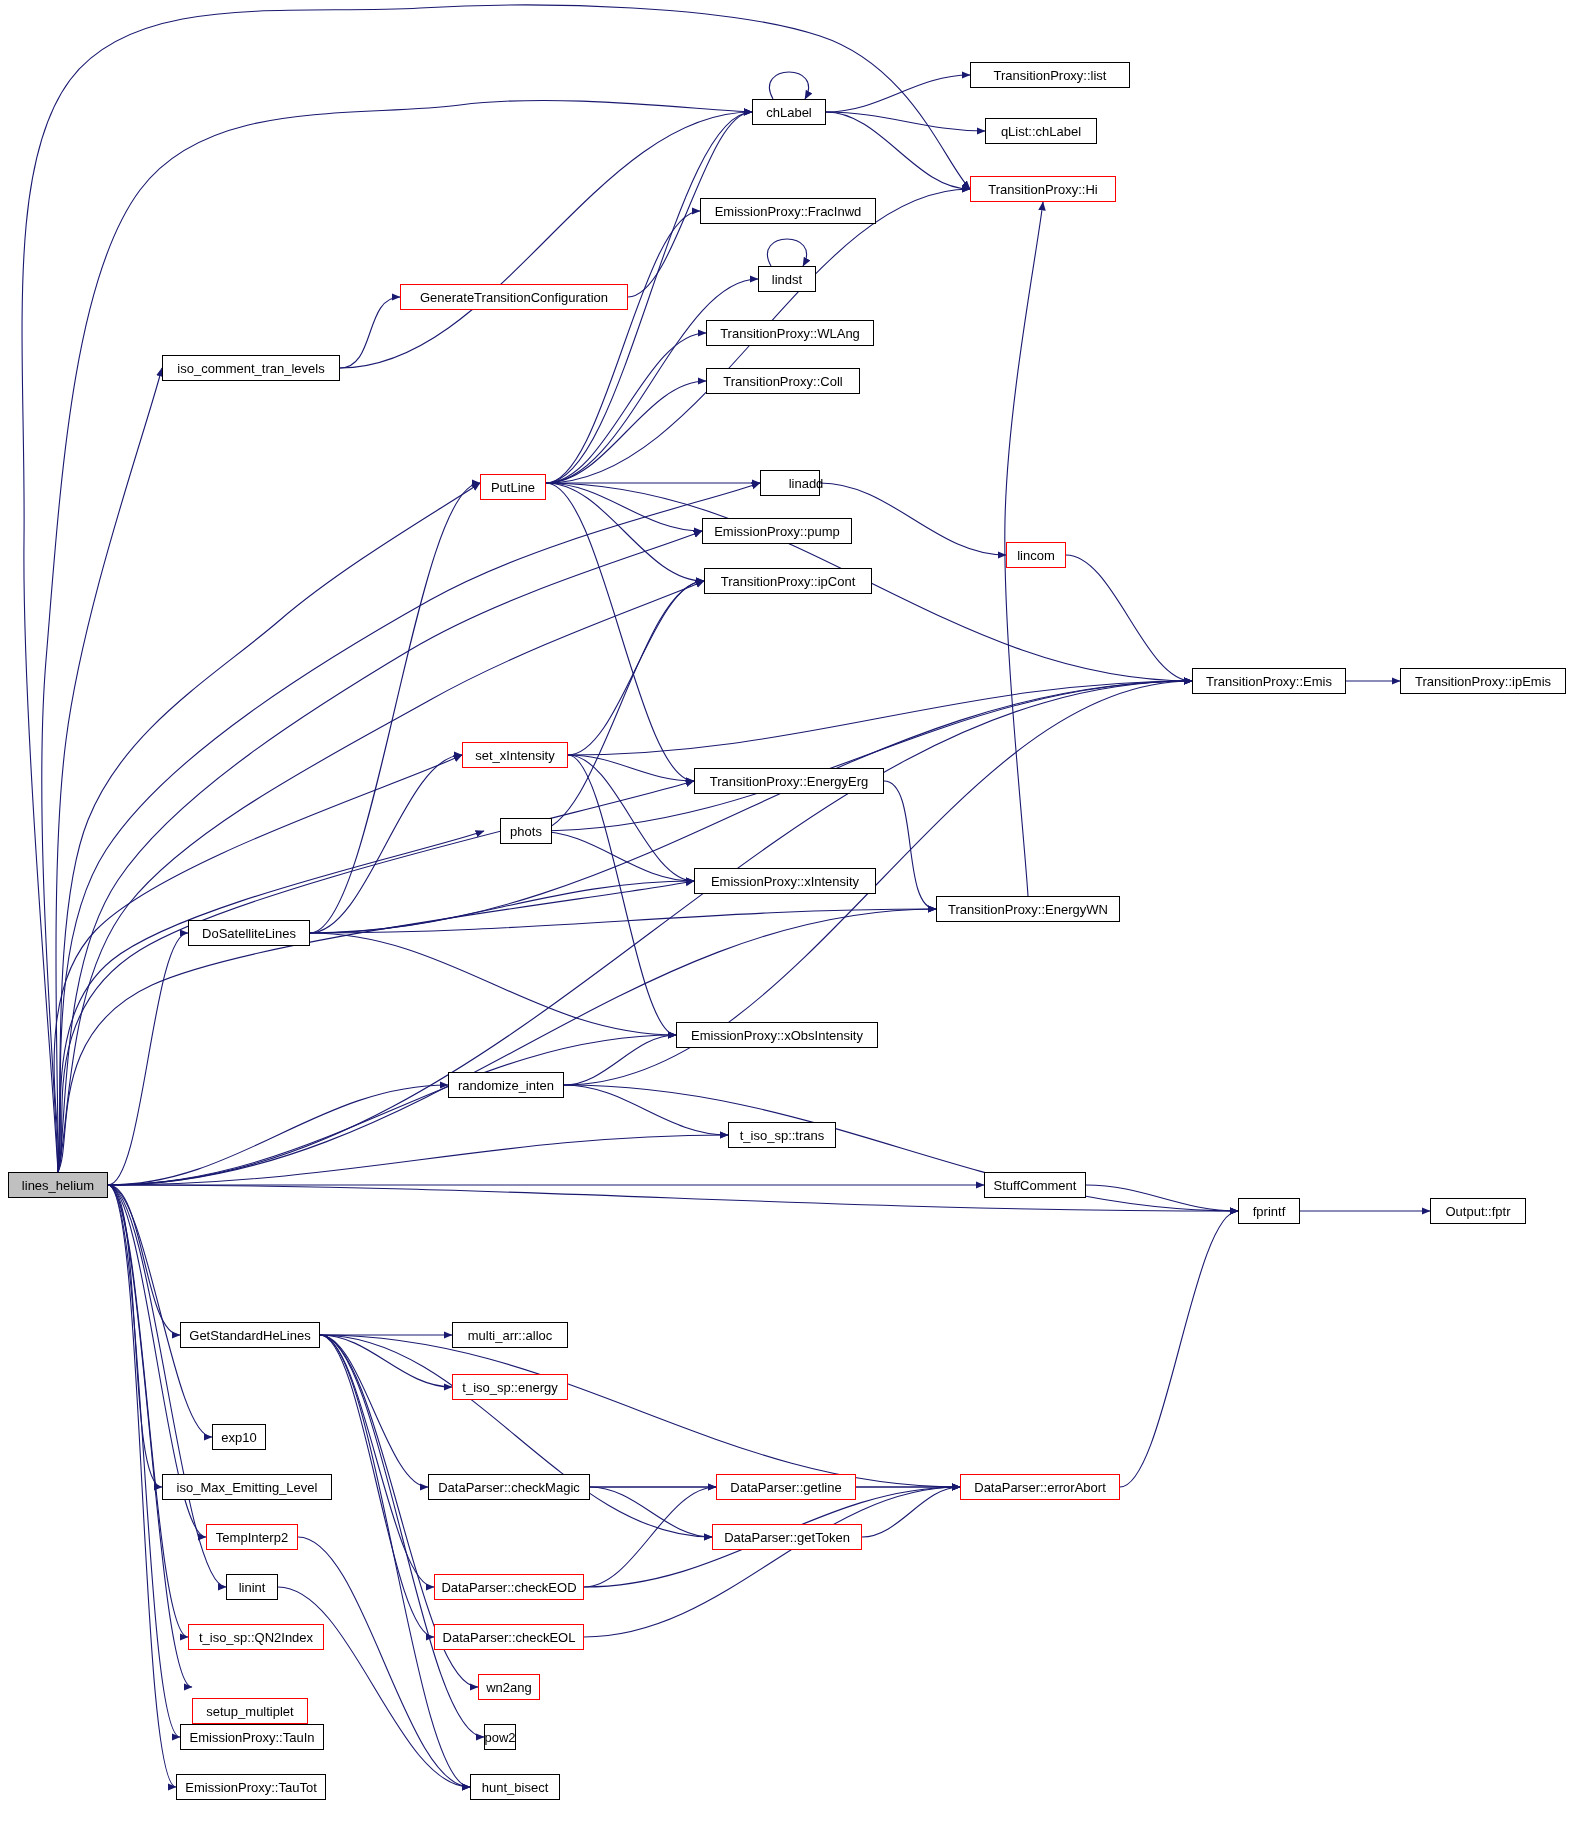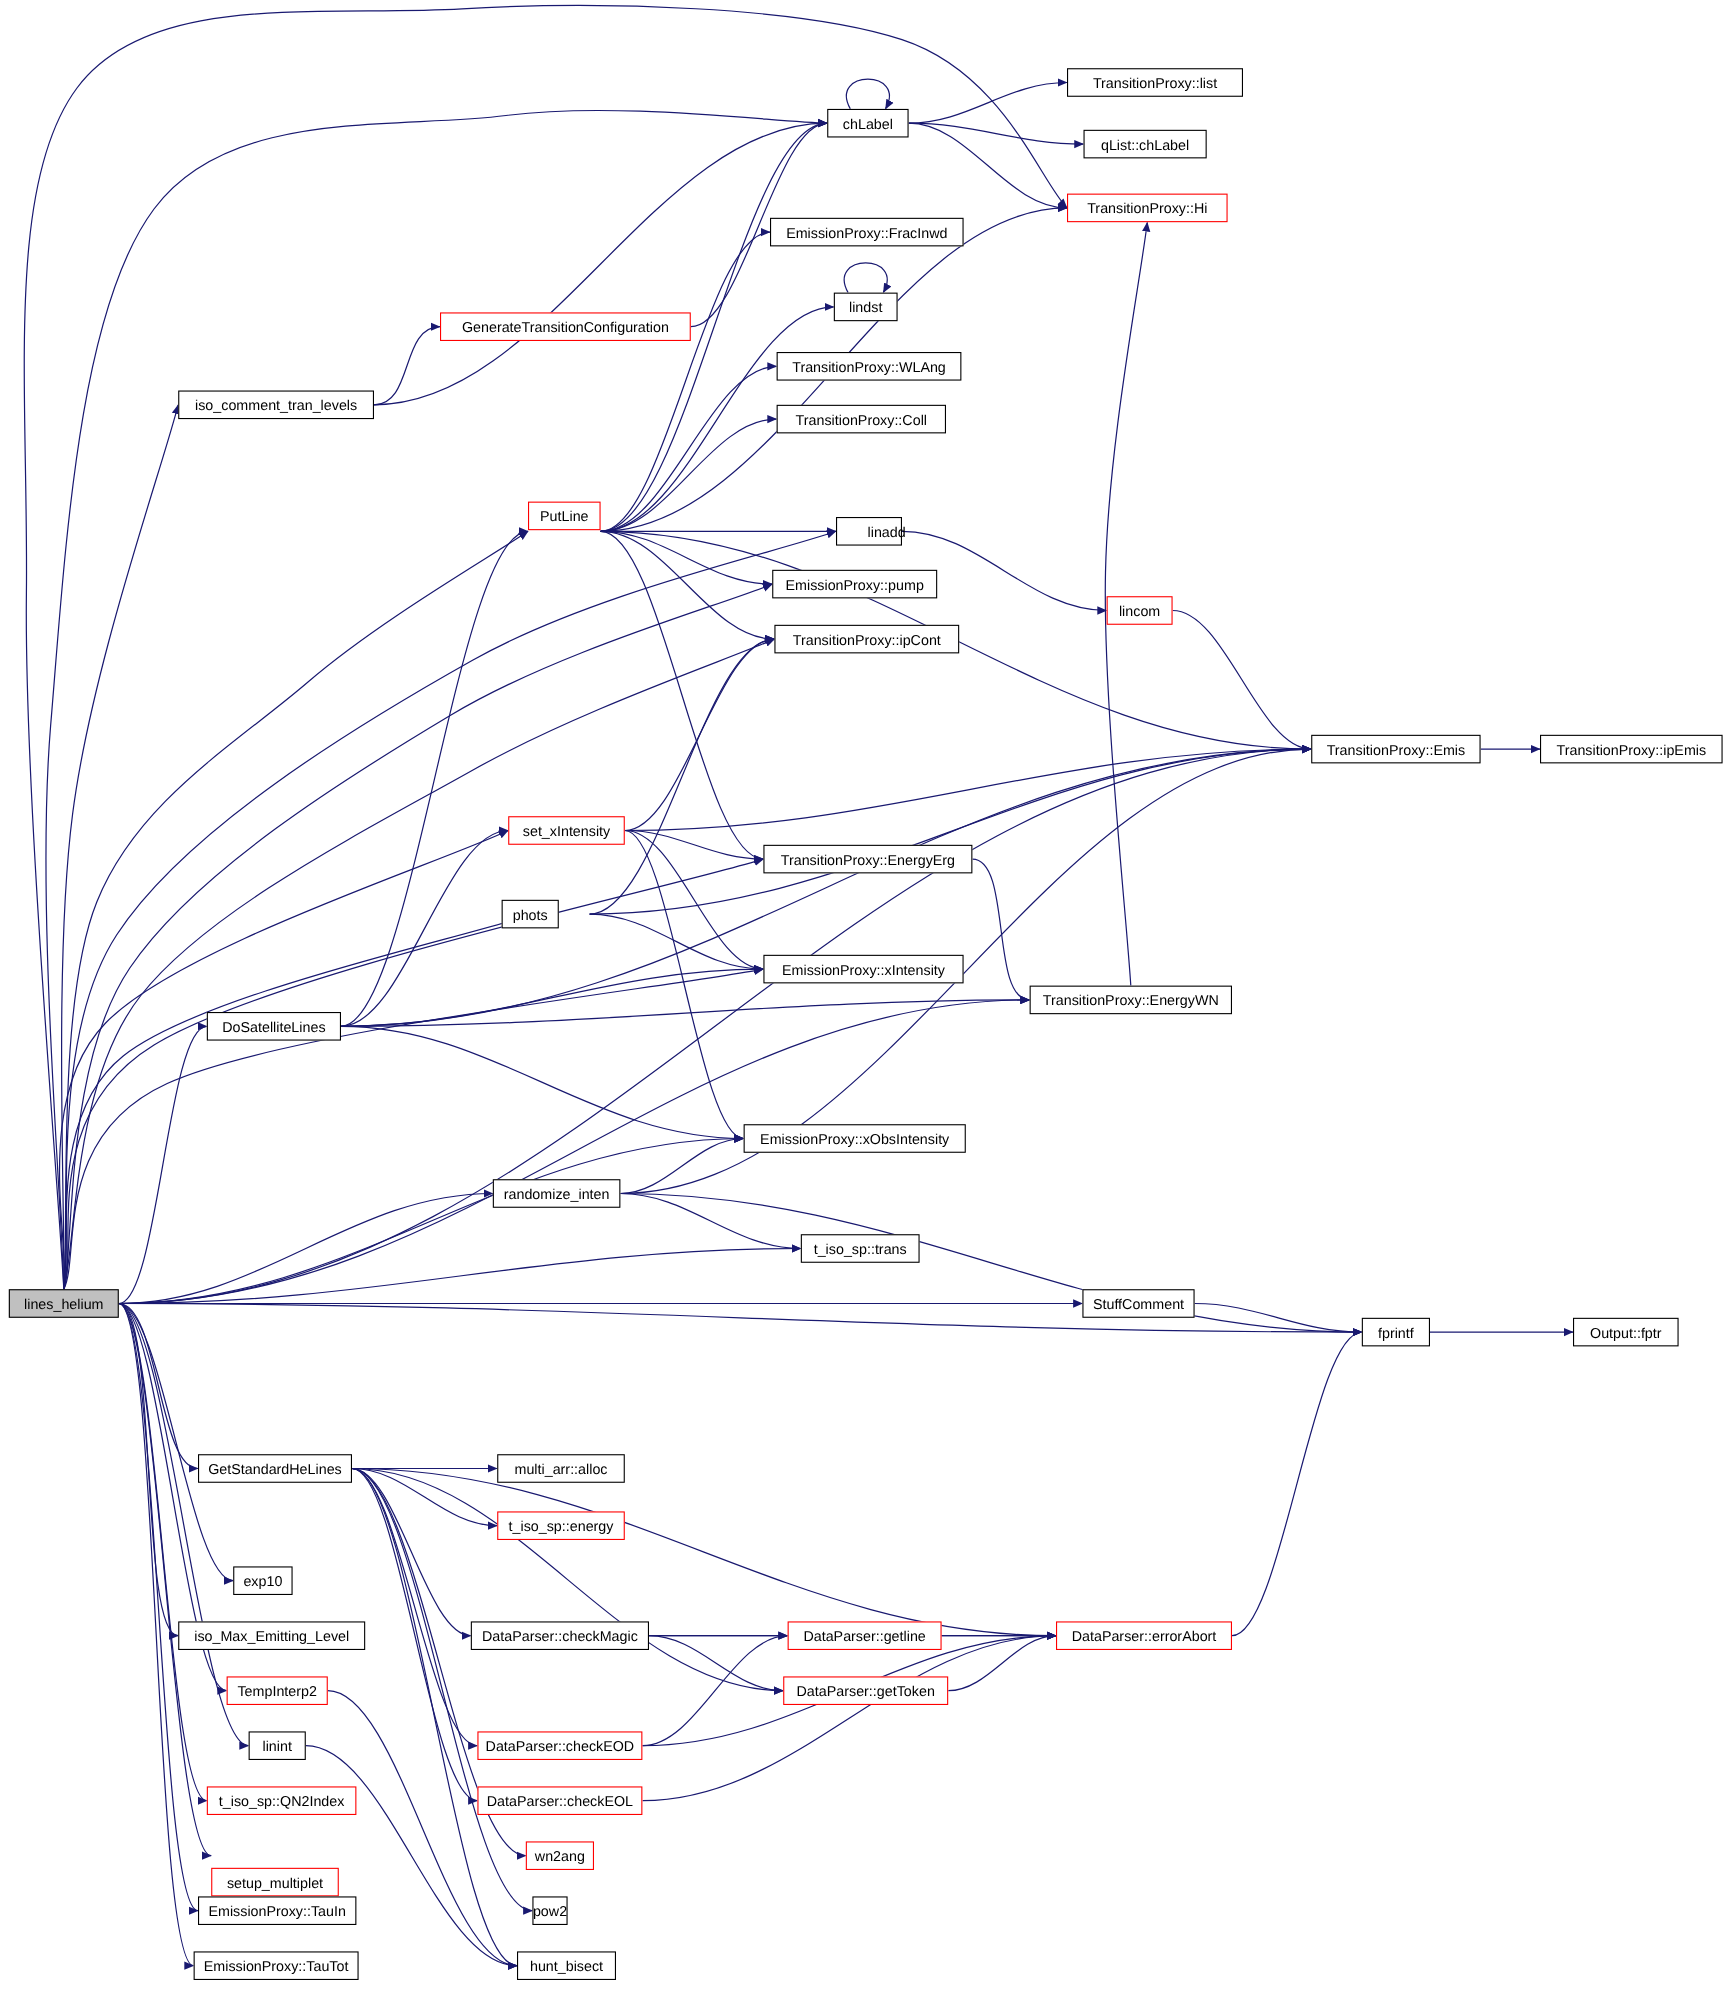--- a/index.html
+++ b/index.html
@@ -146,30 +146,30 @@
     <div class="node" style="left: 752px; top: 99px; width: 74px; height: 26px;">chLabel</div>
     <div class="node" style="left: 970px; top: 62px; width: 160px; height: 26px;">TransitionProxy::list</div>
     <div class="node" style="left: 985px; top: 118px; width: 112px; height: 26px;">qList::chLabel</div>
     <div class="node highlight" style="left: 970px; top: 176px; width: 146px; height: 26px;">TransitionProxy::Hi</div>
     <div class="node" style="left: 700px; top: 198px; width: 176px; height: 26px;">EmissionProxy::FracInwd</div>
     <div class="node highlight" style="left: 400px; top: 284px; width: 228px; height: 26px;">GenerateTransitionConfiguration</div>
     <div class="node" style="left: 758px; top: 266px; width: 58px; height: 26px;">lindst</div>
     <div class="node" style="left: 706px; top: 320px; width: 168px; height: 26px;">TransitionProxy::WLAng</div>
     <div class="node" style="left: 706px; top: 368px; width: 154px; height: 26px;">TransitionProxy::Coll</div>
     <div class="node" style="left: 162px; top: 355px; width: 178px; height: 26px;">iso_comment_tran_levels</div>
-    <div class="node highlight" style="left: 480px; top: 456px; width: 66px; height: 26px;">PutLine</div>
+    <div class="node highlight" style="left: 480px; top: 474px; width: 66px; height: 26px;">PutLine</div>
     <div class="node" style="left: 760px; top: 470px; width: 60px; height: 26px; padding-left: 32px;">linadd</div>
     <div class="node" style="left: 702px; top: 518px; width: 150px; height: 26px;">EmissionProxy::pump</div>
     <div class="node" style="left: 704px; top: 568px; width: 168px; height: 26px;">TransitionProxy::ipCont</div>
     <div class="node highlight" style="left: 1006px; top: 542px; width: 60px; height: 26px;">lincom</div>
     <div class="node" style="left: 1192px; top: 668px; width: 154px; height: 26px;">TransitionProxy::Emis</div>
     <div class="node" style="left: 1400px; top: 668px; width: 166px; height: 26px;">TransitionProxy::ipEmis</div>
     <div class="node highlight" style="left: 462px; top: 742px; width: 106px; height: 26px;">set_xIntensity</div>
     <div class="node" style="left: 694px; top: 768px; width: 190px; height: 26px;">TransitionProxy::EnergyErg</div>
-    <div class="node" style="left: 456px; top: 818px; width: 52px; height: 26px;">phots</div>
+    <div class="node" style="left: 500px; top: 818px; width: 52px; height: 26px;">phots</div>
     <div class="node" style="left: 694px; top: 868px; width: 182px; height: 26px;">EmissionProxy::xIntensity</div>
     <div class="node" style="left: 936px; top: 896px; width: 184px; height: 26px;">TransitionProxy::EnergyWN</div>
     <div class="node" style="left: 188px; top: 920px; width: 122px; height: 26px;">DoSatelliteLines</div>
     <div class="node" style="left: 676px; top: 1022px; width: 202px; height: 26px;">EmissionProxy::xObsIntensity</div>
     <div class="node" style="left: 448px; top: 1072px; width: 116px; height: 26px;">randomize_inten</div>
     <div class="node" style="left: 728px; top: 1122px; width: 108px; height: 26px;">t_iso_sp::trans</div>
     <div class="node" style="left: 984px; top: 1172px; width: 102px; height: 26px;">StuffComment</div>
     <div class="node" style="left: 1238px; top: 1198px; width: 62px; height: 26px;">fprintf</div>
     <div class="node" style="left: 1430px; top: 1198px; width: 96px; height: 26px;">Output::fptr</div>
     <div class="node" style="left: 180px; top: 1322px; width: 140px; height: 26px;">GetStandardHeLines</div>

